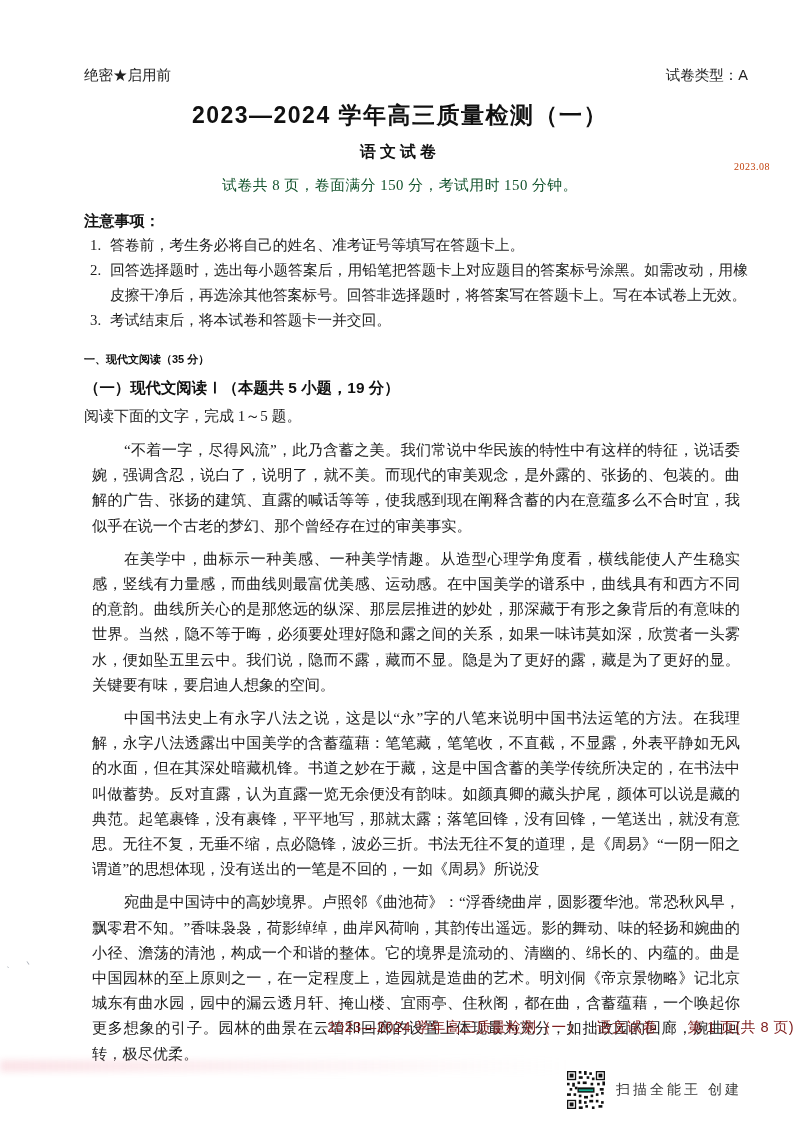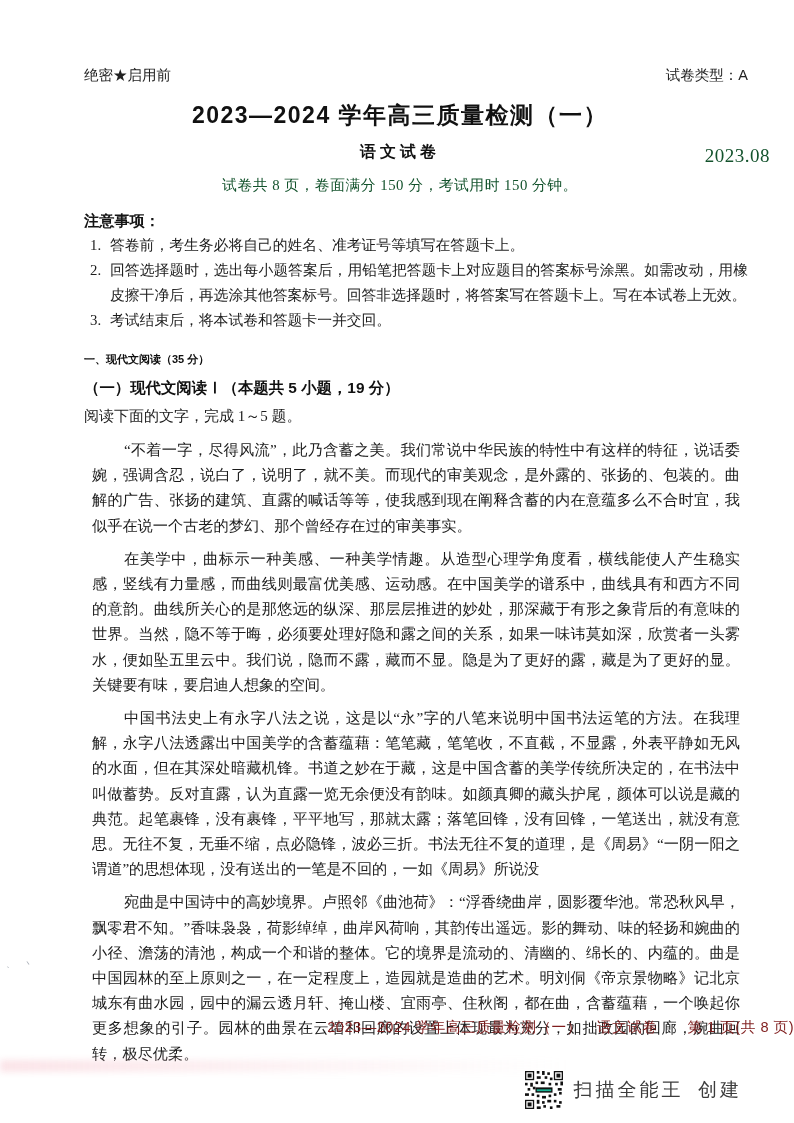--- a/index.html
+++ b/index.html
@@ -38,25 +38,25 @@
     text-align: center;
     font-size: 16px;
     font-weight: 700;
     letter-spacing: 4px;
     font-family: "Liberation Sans", sans-serif;
     color: #111;
   }
   .exam-date {
     position: absolute;
     right: -38px;
-    top: 3px;
-    font-size: 19px;
+    top: 19px;
+    font-size: 10px;
     font-weight: 400;
     letter-spacing: 0.5px;
-    color: #14532d;
+    color: #c2410c;
   }
   .exam-info {
     margin-top: 13px;
     text-align: center;
     font-size: 14.8px;
     color: #14532d;
     letter-spacing: 0.5px;
   }
   .notice { margin-top: 14px; }
   .notice-heading {
@@ -137,22 +137,22 @@
   }
   .scanner-mark {
     position: absolute;
     right: 52px; bottom: 14px;
     display: flex;
     align-items: center;
     gap: 11px;
   }
   .qr { width: 38px; height: 38px; display: block; }
   .scanner-credit {
-    font-family: Liberation Mono, monospace;
-    font-size: 19px;
+    font-family: Liberation Sans, sans-serif;
+    font-size: 14px;
     letter-spacing: 3px;
     color: #3c3c3c;
   }
 </style>
 </head>
 <body>
 
 <div class="page">
 
   <div class="meta-row">

